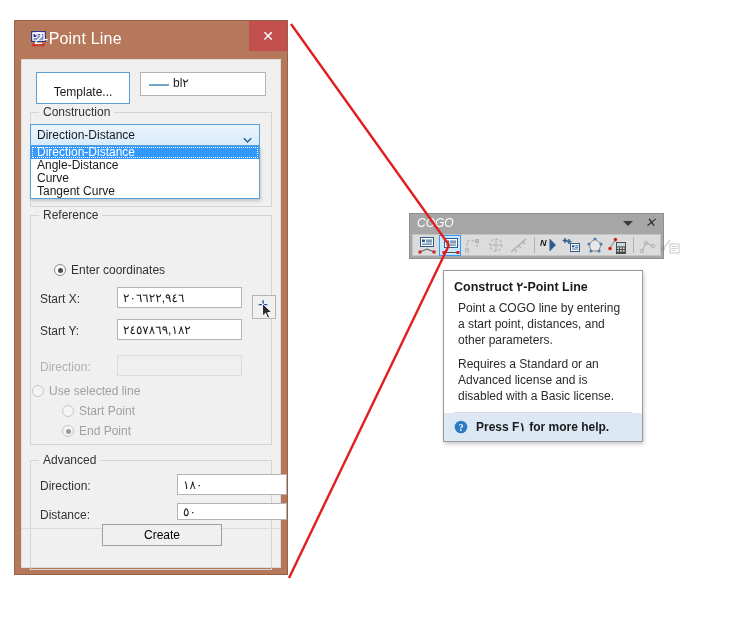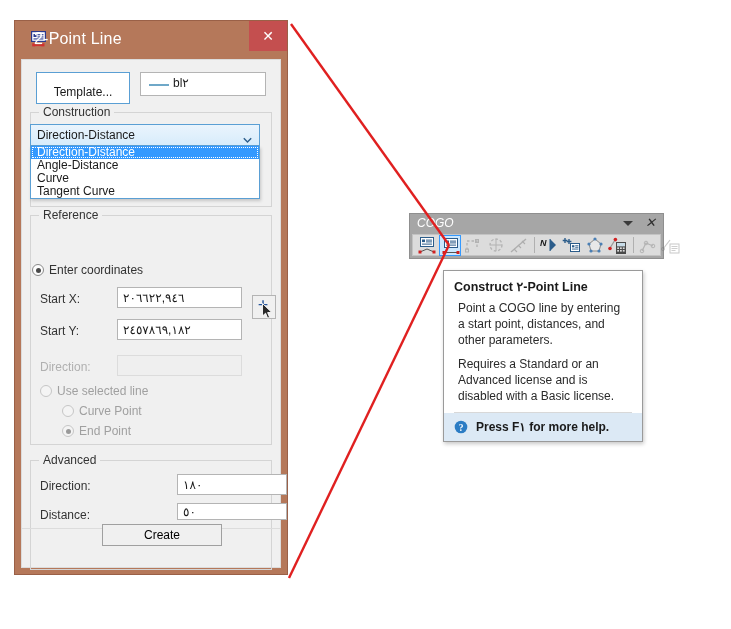--- a/index.html
+++ b/index.html
@@ -497,21 +497,21 @@
         <div class="combo-opt sel">Direction-Distance</div>
         <div class="combo-opt">Angle-Distance</div>
         <div class="combo-opt">Curve</div>
         <div class="combo-opt">Tangent Curve</div>
       </div>
 
       <div class="group" id="group-reference">
         <span class="group-label">Reference</span>
       </div>
 
-      <div class="radio-row" style="left:10px; top:203px;">
+      <div class="radio-row" style="left:32px; top:203px;">
         <span class="rbtn on"></span><span>Enter coordinates</span>
       </div>
 
       <span class="field-label" style="left:18px; top:232px;">Start X:</span>
       <input class="tinput" style="left: 95px; top: 227px; width: 125px; height: 21px;" value="٢٠٦٦٢٢,٩٤٦">
 
       <span class="field-label" style="left:18px; top:264px;">Start Y:</span>
       <input class="tinput" style="left: 95px; top: 259px; width: 125px; height: 21px;" value="٢٤٥٧٨٦٩,١٨٢">
 
       <div class="pick-btn" style="left:230px; top:235px;">
@@ -519,26 +519,26 @@
         <span class="cursor-arrow">
           <svg viewBox="0 0 12 17" width="12" height="17">
             <path d="M0.5 0.5 L0.5 13 L3.6 10.2 L5.6 15.2 L7.6 14.3 L5.6 9.6 L9.6 9.3 Z" fill="#2a2a2a" stroke="#ffffff" stroke-width="0.9"></path>
           </svg>
         </span>
       </div>
 
       <span class="field-label disabled" style="left:18px; top:300px;">Direction:</span>
       <input class="tinput disabled" style="left: 95px; top: 295px; width: 125px; height: 21px;" disabled="" value="">
 
-      <div class="radio-row disabled" style="left:18px; top:324px;">
+      <div class="radio-row disabled" style="left:10px; top:324px;">
         <span class="rbtn dim"></span><span>Use selected line</span>
       </div>
 
       <div class="radio-row disabled" style="left:40px; top:344px;">
-        <span class="rbtn dim"></span><span>Curve Point</span>
+        <span class="rbtn dim"></span><span>Start Point</span>
       </div>
 
       <div class="radio-row disabled" style="left:40px; top:364px;">
         <span class="rbtn dim on"></span><span>End Point</span>
       </div>
 
       <div class="group" id="group-segment">
         <span class="group-label">Advanced</span>
       </div>
 

